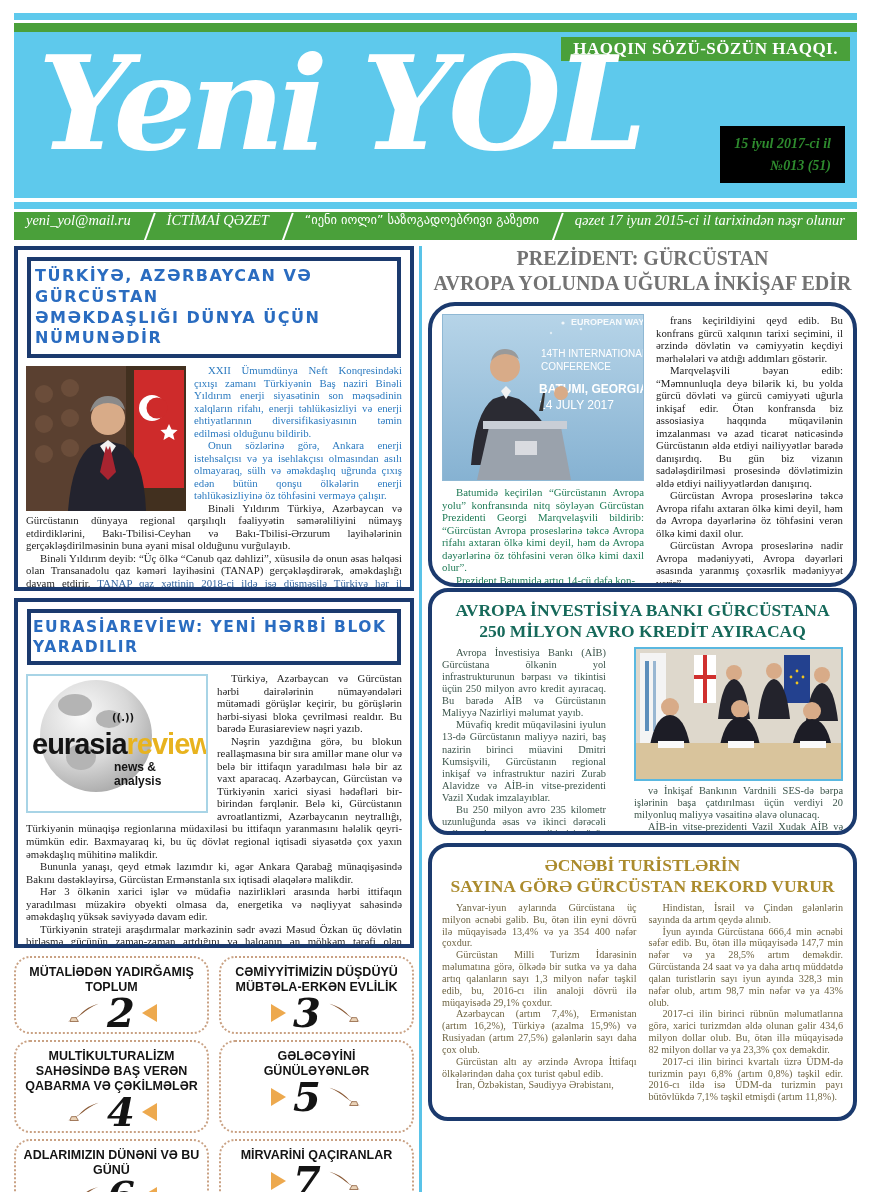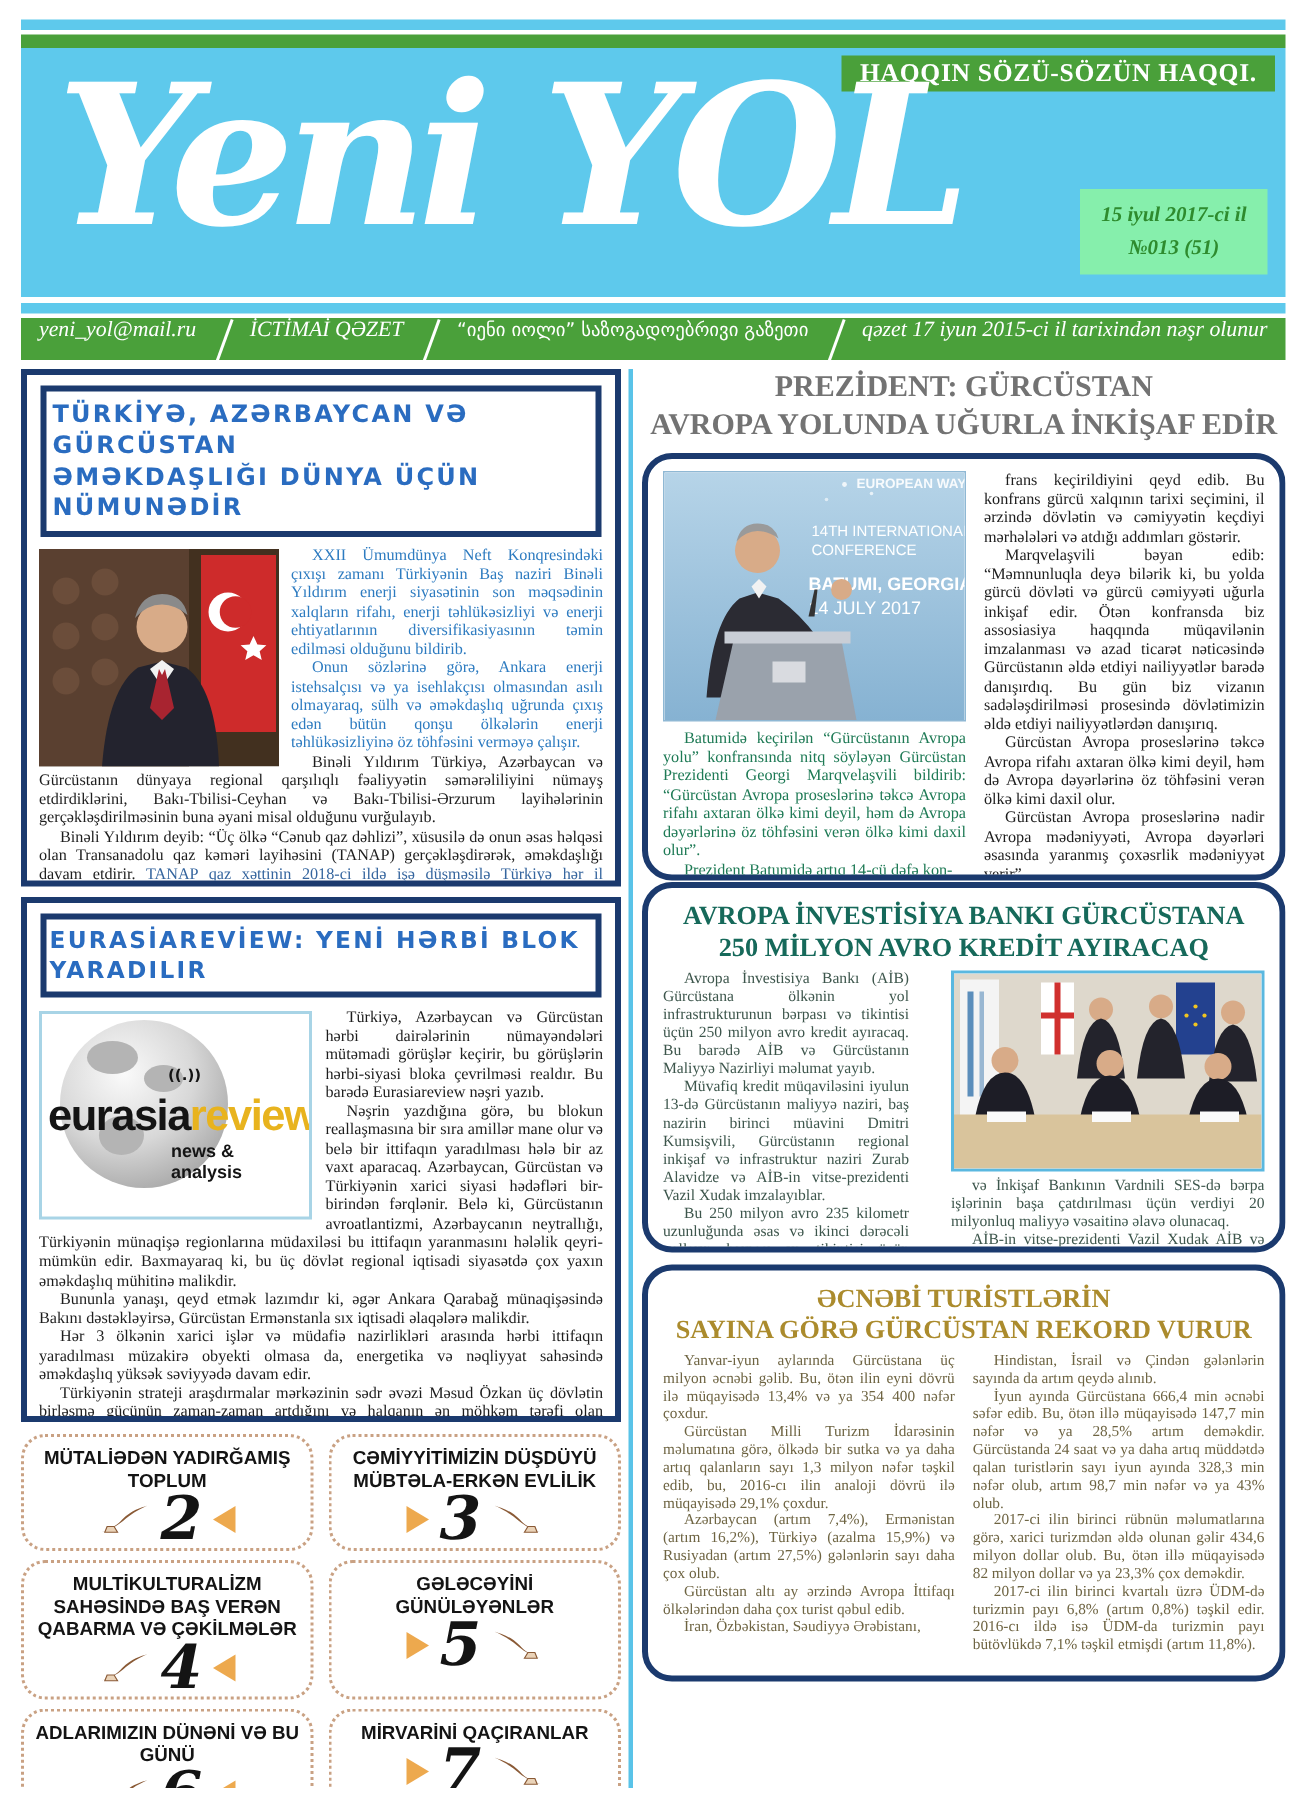--- a/index.html
+++ b/index.html
@@ -9,22 +9,22 @@
 
   
   .strip-cyan{height:7px;background:#5ec9ec;}
   .strip-green{height:9px;background:#4aa03a;margin-top:3px;}
   .mast{background:#5ec9ec;height:166px;position:relative;}
   .slogan{position:absolute;top:5px;right:7px;background:#4aa03a;color:#fff;
           font-weight:bold;font-size:17px;padding:2px 12px;letter-spacing:.5px;}
   .mast-title{position:absolute;left:24px;top:-14px;color:#fff;
           font-family:"DejaVu Serif",serif;font-style:italic;font-weight:bold;
           font-size:130px;line-height:172px;letter-spacing:-6px;white-space:nowrap;}
-  .datebox{position:absolute;right:12px;top:94px;background:#86efac;color:#2e8b2e;
-          font-style:italic;font-weight:bold;font-size:14px;text-align:center;
+  .datebox{position:absolute;right:12px;top:94px;background:#000000;color:#2e8b2e;
+          font-style:italic;font-weight:bold;font-size:14px;text-align:right;
           padding:7px 14px;line-height:1.55;}
   .midstrip{height:7px;background:#5ec9ec;margin-top:4px;}
   .infobar{margin-top:3px;height:28px;background:#4aa03a;color:#fff;display:flex;
           align-items:flex-start;justify-content:space-between;padding:0 12px;
           font-style:italic;font-size:14.5px;white-space:nowrap;}
   .infobar .geo{font-family:"DejaVu Sans",sans-serif;font-size:12.5px;font-style:normal;}
   .sep{width:2px;height:34px;background:#fff;transform:rotate(20deg);flex:0 0 2px;margin:0 8px;}
 
   
   .main{display:flex;margin-top:6px;height:946px;overflow:hidden;}
@@ -81,21 +81,21 @@
          font-size:40px;line-height:.85;color:#141414;}
   .tri{width:0;height:0;border-top:9px solid transparent;border-bottom:9px solid transparent;}
   .tri-l{border-right:15px solid #eda94e;}
   .tri-r{border-left:15px solid #eda94e;}
   .quill{flex:0 0 34px;}
   .quill.mir{transform:scaleX(-1);}
 
   
   .head-prez{font-weight:bold;font-size:20px;line-height:1.25;text-align:center;
          color:#737373;margin:0 0 6px;}
-  .box-prez{height:285px;display:flex;gap:12px;}
+  .box-prez{height:285px;display:flex;gap:12px;border-radius:27px;}
   .box-prez .c1{flex:0 0 200px;font-size:10.8px;}
   .box-prez .c2{flex:1;font-size:10.8px;}
   .photo-conference{width:200px;height:165px;display:block;margin-bottom:5px;border:1px solid #8fb8d4;}
 
   .box-bank{height:247px;margin-top:1px;}
   .head-bank{font-weight:bold;font-size:17.5px;line-height:1.2;text-align:center;
          color:#16695a;margin:0 0 5px;}
   .bank-cols{display:flex;gap:28px;}
   .bank-cols .c1{flex:1;font-size:10.4px;}
   .bank-cols .c2{flex:0 0 205px;font-size:10.4px;}

